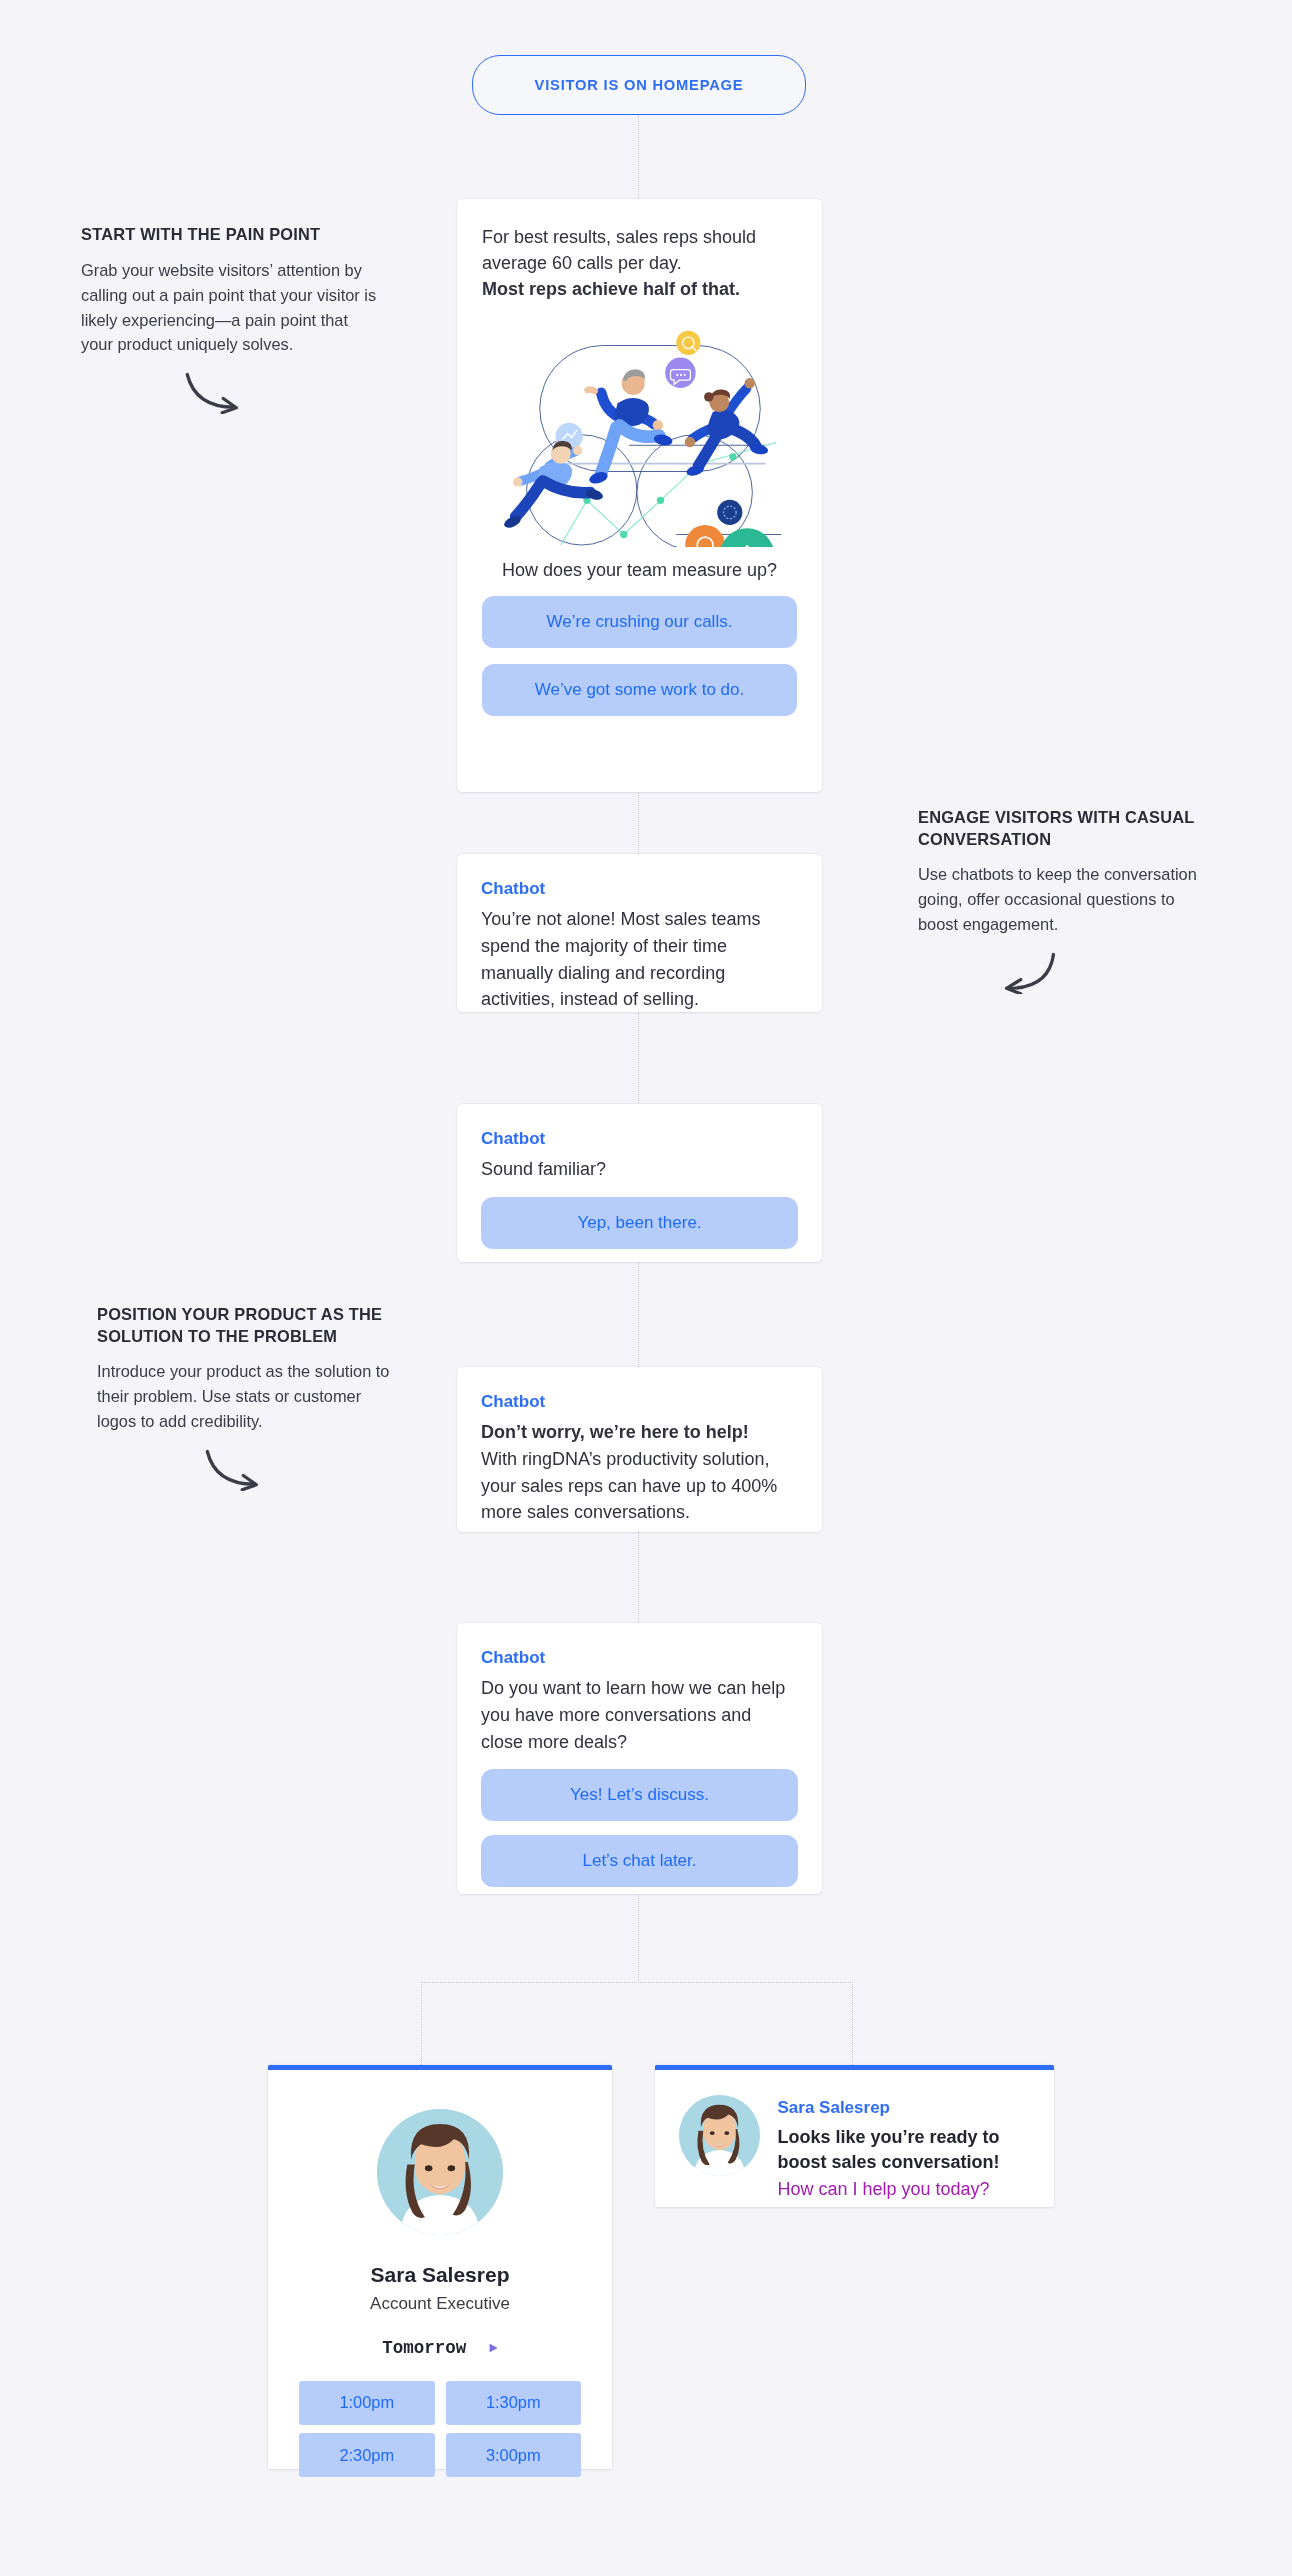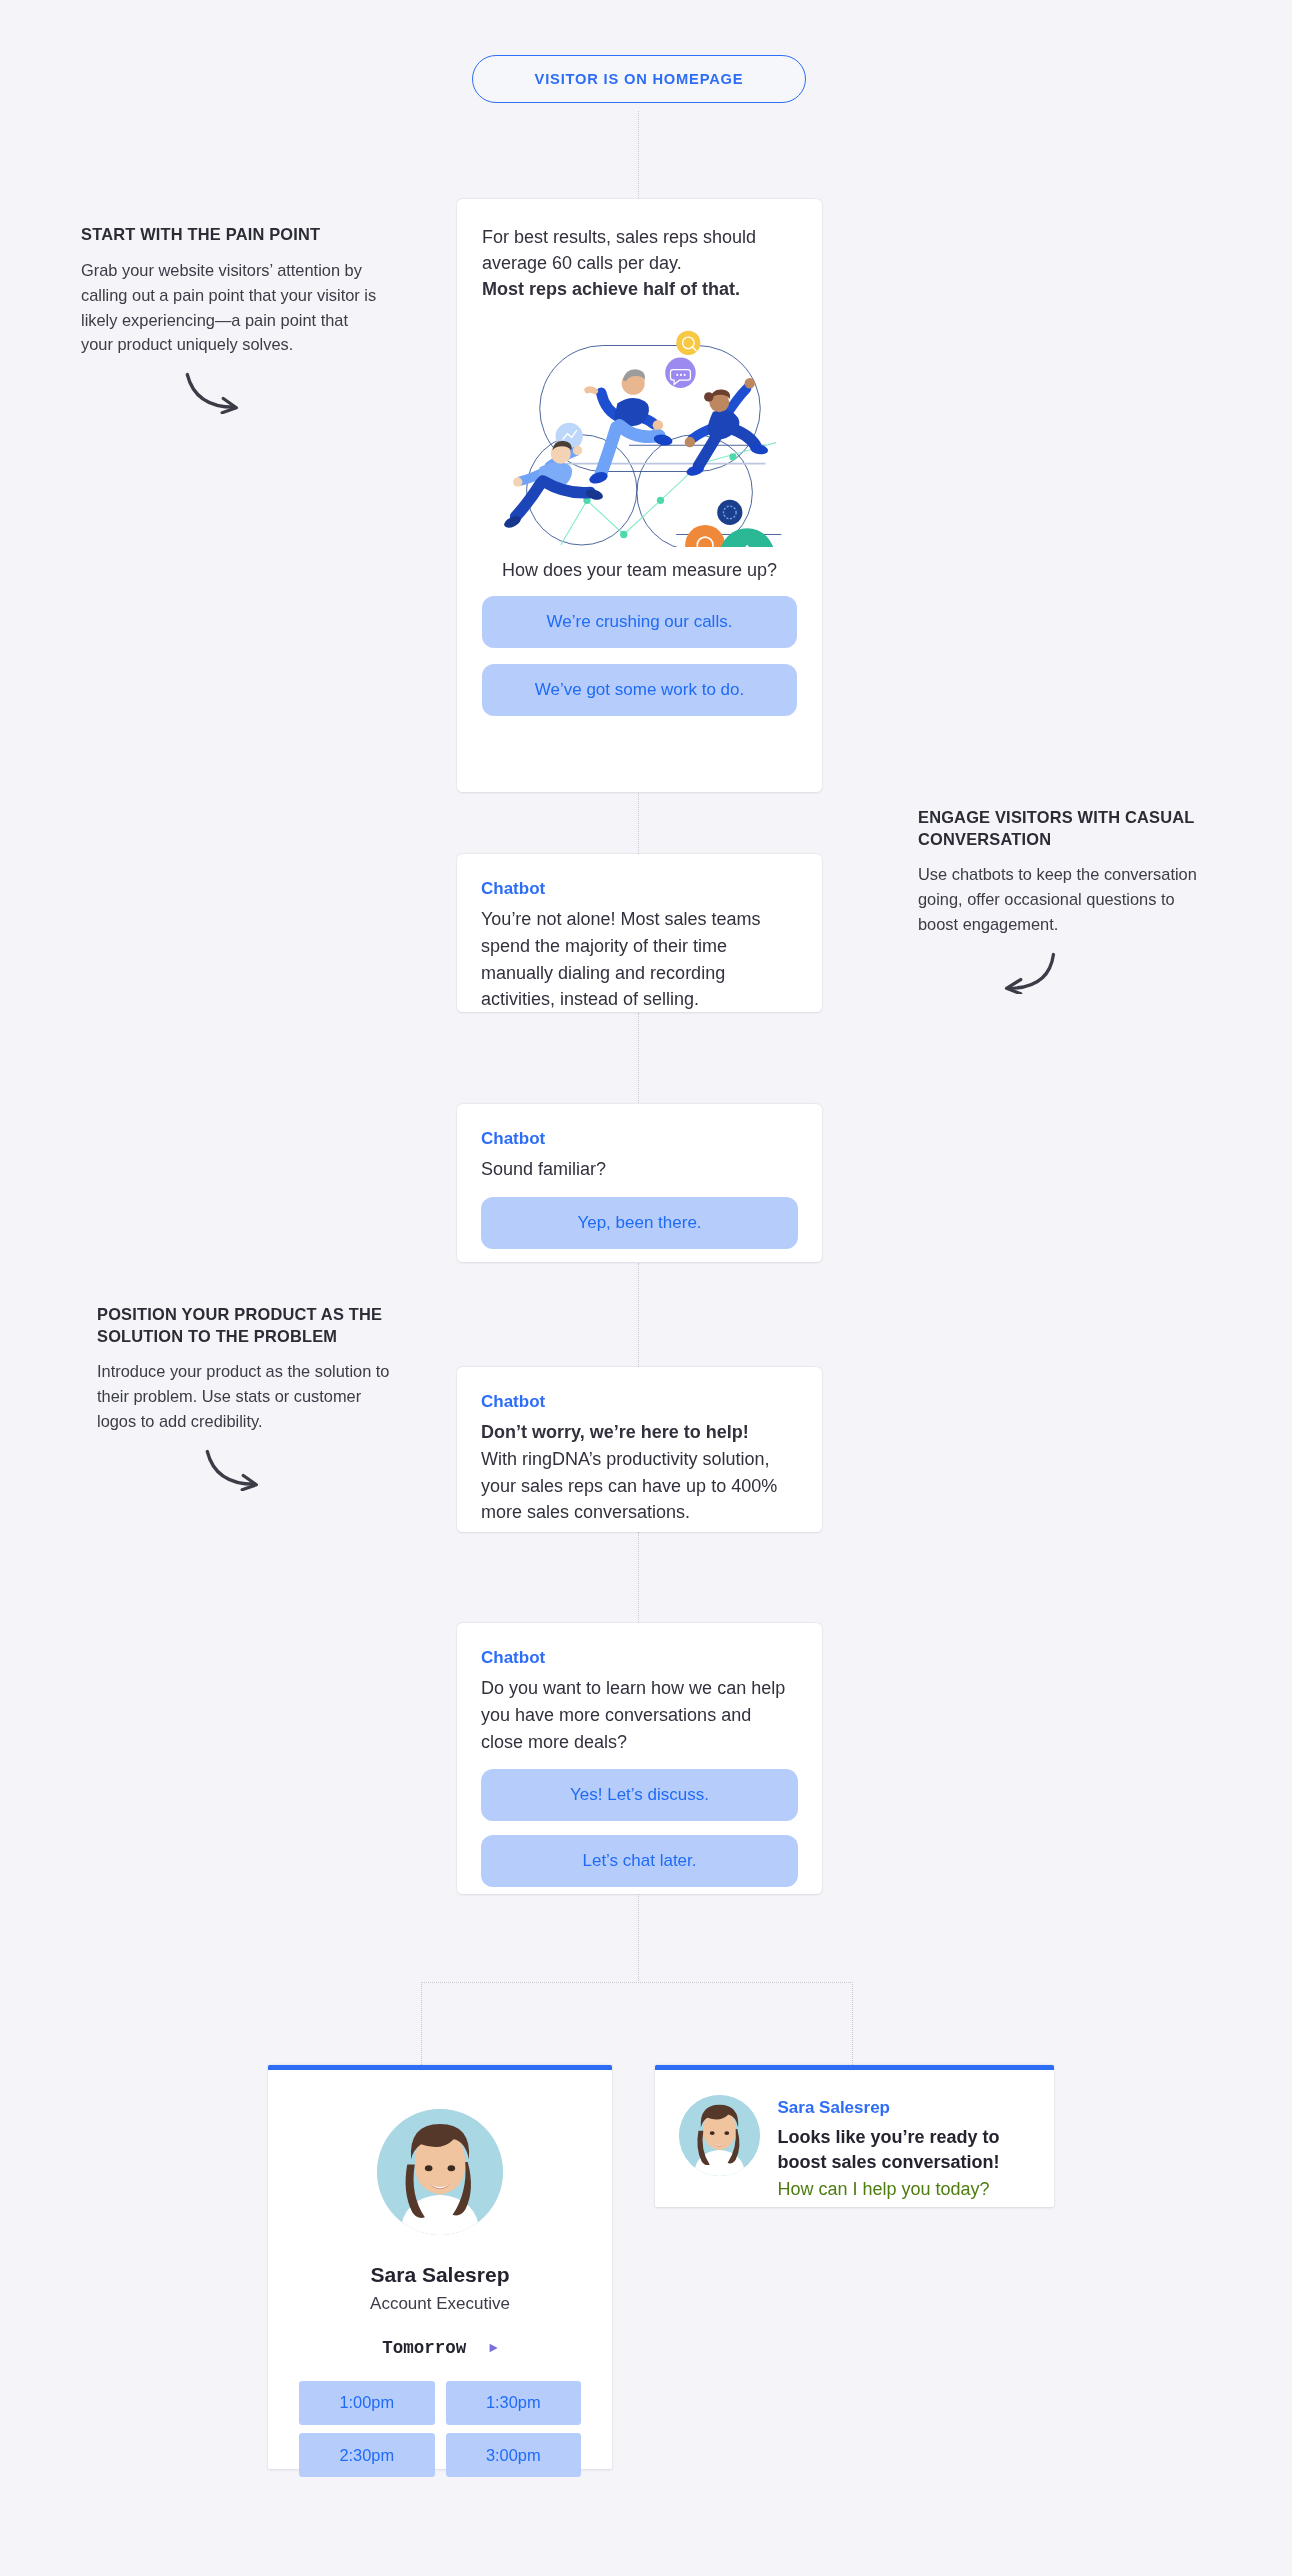--- a/index.html
+++ b/index.html
@@ -31,21 +31,21 @@
     height: 0;
     border-top: 1.6px dotted #c9c9d4;
   }
 
   
   .pill {
     position: absolute;
     left: 472px;
     top: 55px;
     width: 334px;
-    height: 48px;
+    height: 60px;
     border: 1.6px solid #2e6df6;
     border-radius: 28px;
     background: #f6f7fb;
     display: flex;
     align-items: center;
     justify-content: center;
   }
   .pill-label {
     color: #2e6df6;
     font-size: 14.7px;
@@ -174,21 +174,21 @@
   .slot {
     background: #b6cdfc; border-radius: 3.3px; height: 44px;
     display: flex; align-items: center; justify-content: center;
     color: #1f6bf6; font-size: 16.4px; cursor: pointer;
   }
 
   .rmsg-row { display: flex; gap: 17.5px; padding: 25px 24px 22px 24px; }
   .rmsg-body { padding-top: 3.3px; }
   .rmsg-name { color: #2e6df6; font-size: 17px; font-weight: 700; margin-bottom: 6.6px; }
   .rmsg-strong { font-size: 18px; font-weight: 700; color: #242430; line-height: 1.4; }
-  .rmsg-text { font-size: 18px; color: #4d7c0f; line-height: 1.4; margin-top: 2.2px; }
+  .rmsg-text { font-size: 18px; color: #a21caf; line-height: 1.4; margin-top: 2.2px; }
 </style>
 </head>
 <body>
 
 <div class="canvas">
 
   <div class="vline" style="left:638px; top:111px; height:87px;"></div>
   <div class="vline" style="left:638px; top:791px; height:63px;"></div>
   <div class="vline" style="left:638px; top:1013px; height:92px;"></div>
   <div class="vline" style="left:638px; top:1263px; height:104px;"></div>

